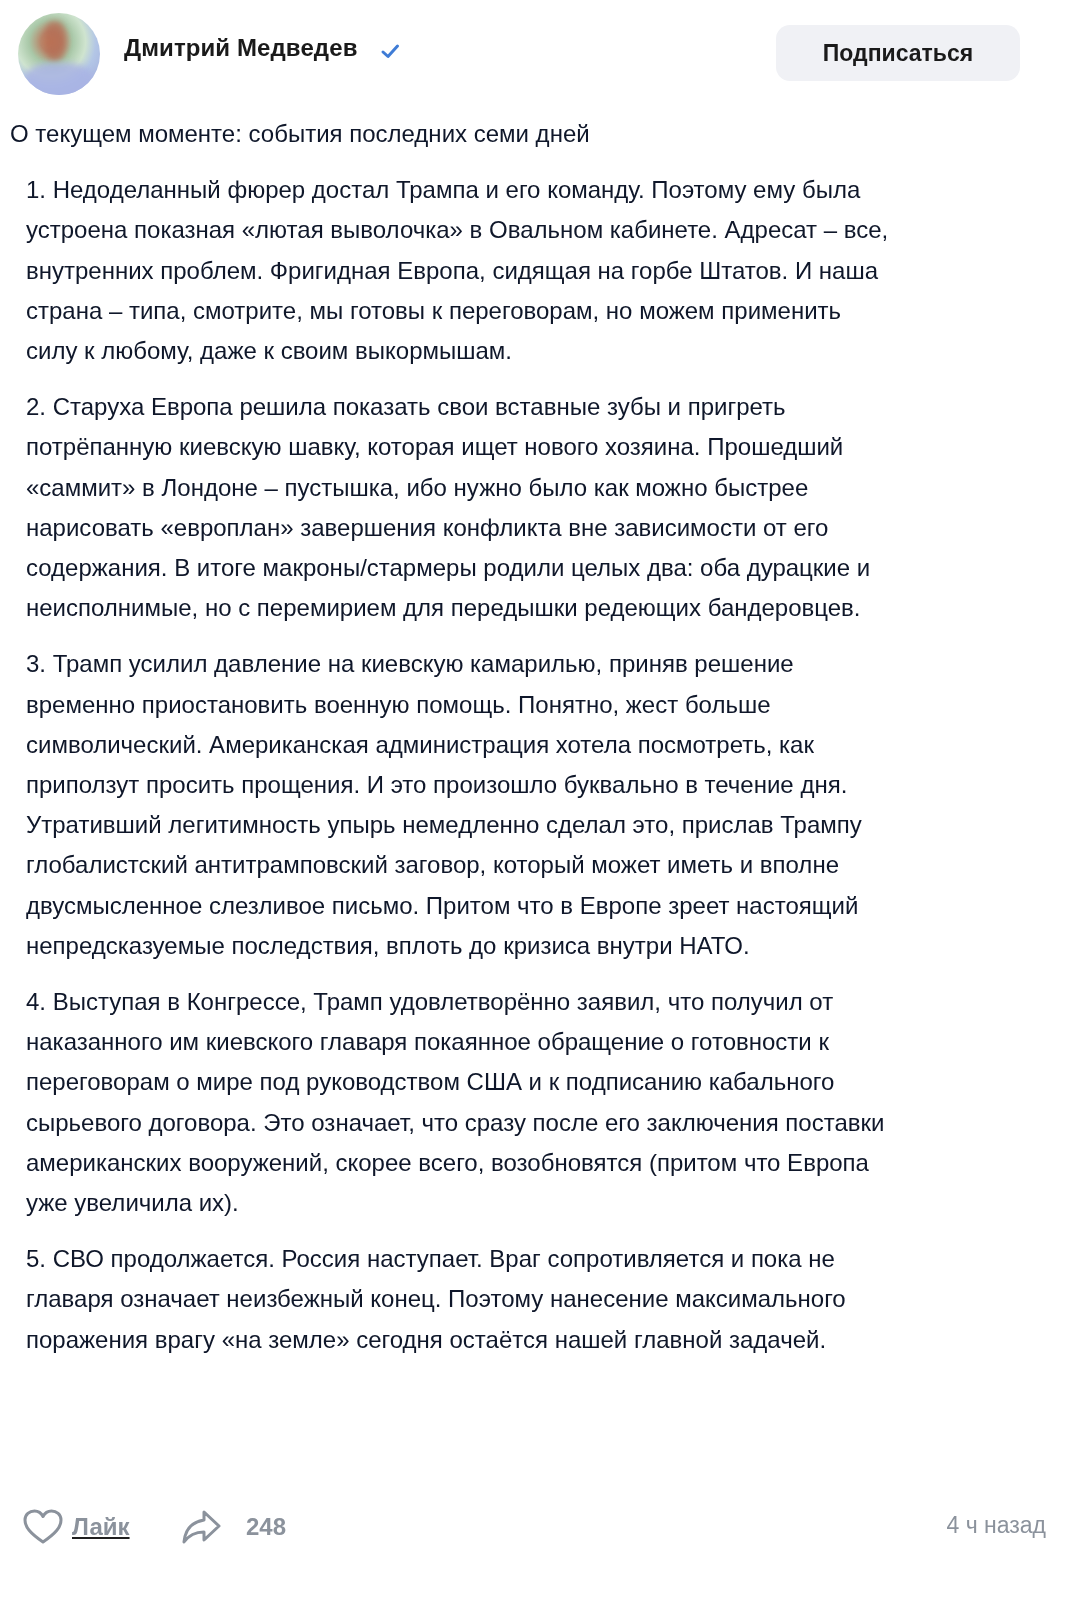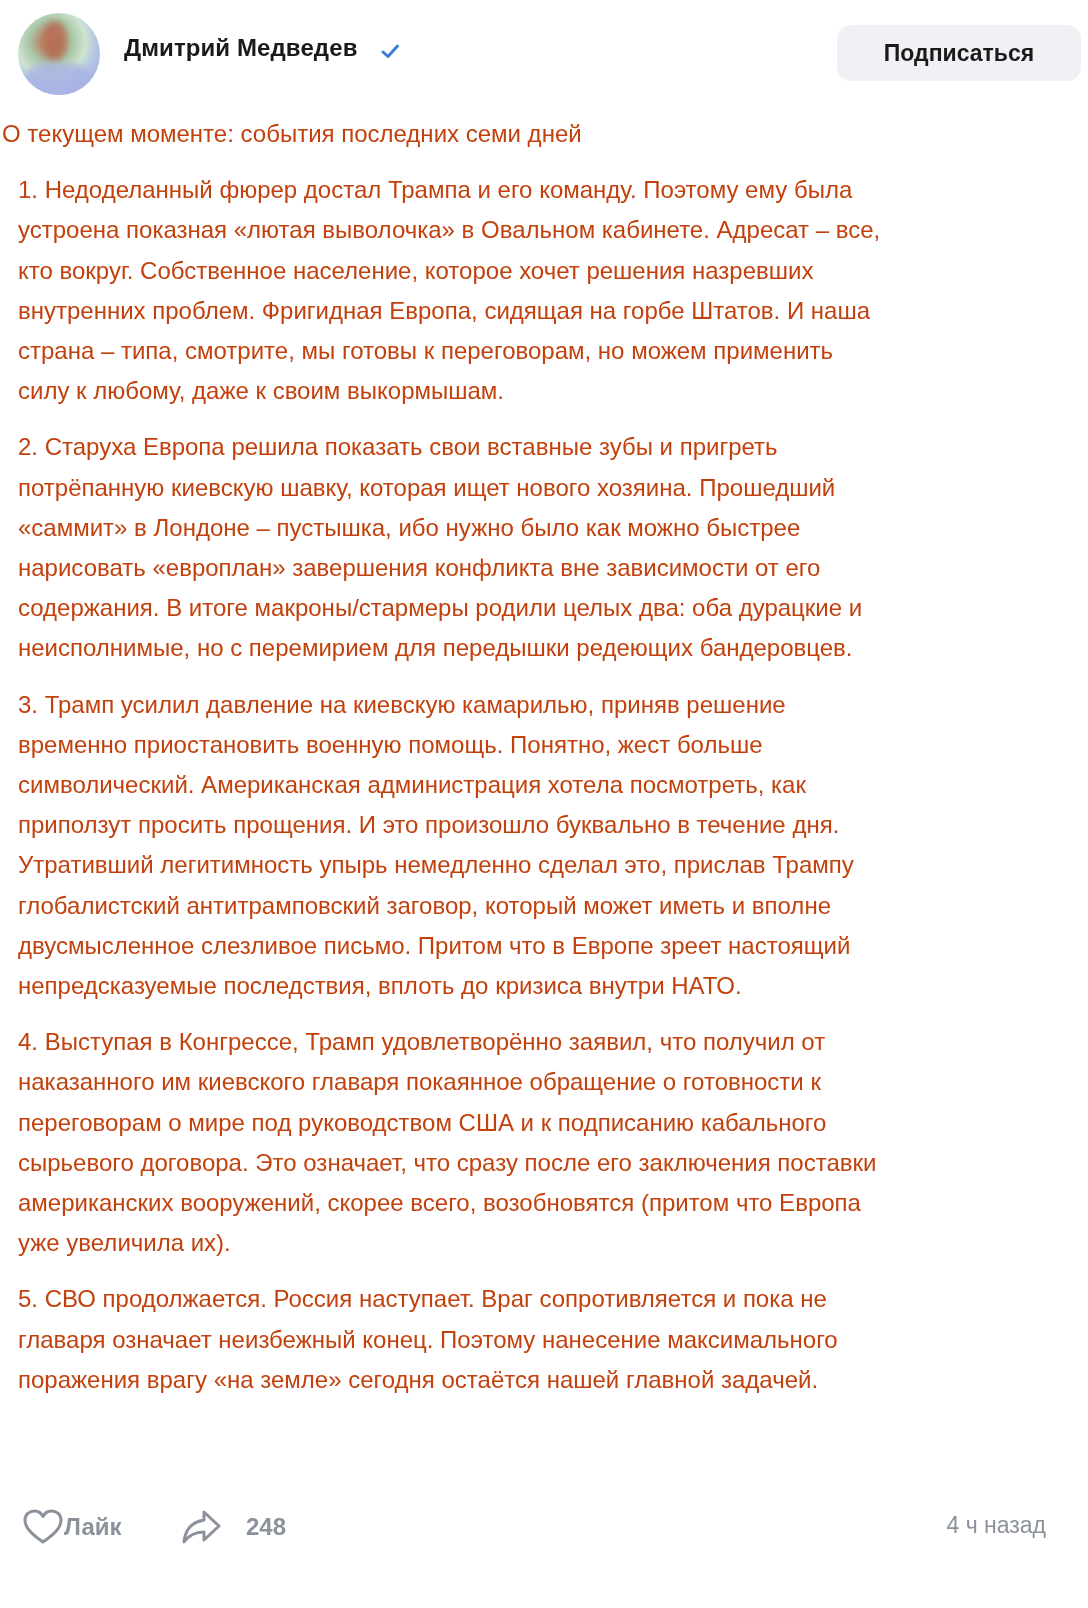--- a/index.html
+++ b/index.html
@@ -60,39 +60,39 @@
       font-weight: bold;
       color: #1a1a1a;
       letter-spacing: 0.1px;
     }
     .verified {
       width: 20px; height: 20px;
       margin-top: 6px;
     }
     .subscribe-btn {
       position: absolute;
-      left: 837px; top: 25px;
+      left: 776px; top: 25px;
       width: 244px; height: 56px;
       border: none;
       border-radius: 14px;
       background: #f0f1f5;
       font-family: "Liberation Sans", "DejaVu Sans", sans-serif;
       font-size: 23px;
       font-weight: bold;
       color: #1a1a1a;
       cursor: pointer;
       padding: 4px;
     }
     .content {
       position: absolute;
-      left: 2px; top: 114px;
+      left: 10px; top: 114px;
       width: 1070px;
       font-size: 24px;
       line-height: 40.2px;
-      color: #c2410c;
+      color: #0f172a;
     }
     .post-title {
       margin: 0 0 16px 0;
       white-space: nowrap;
     }
     .paragraph {
       margin: 0 0 16px 16px;
     }
     .paragraph .line {
       display: block;
@@ -102,21 +102,23 @@
       position: absolute;
       left: 0; top: 1500px;
       width: 1088px;
       height: 60px;
     }
     .like-btn {
       position: absolute;
       left: 22px; top: 8px;
       display: flex;
       align-items: center;
+      gap: 8px;
       cursor: pointer;
+      text-decoration: underline;
     }
     .like-icon {
       width: 42px; height: 38px;
     }
     .like-label, .share-count {
       font-size: 24px;
       font-weight: bold;
       color: #8b929c;
     }
     .share-btn {
@@ -153,21 +155,20 @@
   </div>
   <button class="subscribe-btn">Подписаться</button>
 </div>
 
 <div class="content">
   <p class="post-title">О текущем моменте: события последних семи дней</p>
 
   <p class="paragraph">
     <span class="line">1. Недоделанный фюрер достал Трампа и его команду. Поэтому ему была</span>
     <span class="line">устроена показная «лютая выволочка» в Овальном кабинете. Адресат – все,</span>
-    <span class="line">кто вокруг. Собственное население, которое хочет решения назревших</span>
     <span class="line">внутренних проблем. Фригидная Европа, сидящая на горбе Штатов. И наша</span>
     <span class="line">страна – типа, смотрите, мы готовы к переговорам, но можем применить</span>
     <span class="line">силу к любому, даже к своим выкормышам.</span>
   </p>
 
   <p class="paragraph">
     <span class="line">2. Старуха Европа решила показать свои вставные зубы и пригреть</span>
     <span class="line">потрёпанную киевскую шавку, которая ищет нового хозяина. Прошедший</span>
     <span class="line">«саммит» в Лондоне – пустышка, ибо нужно было как можно быстрее</span>
     <span class="line">нарисовать «европлан» завершения конфликта вне зависимости от его</span>

